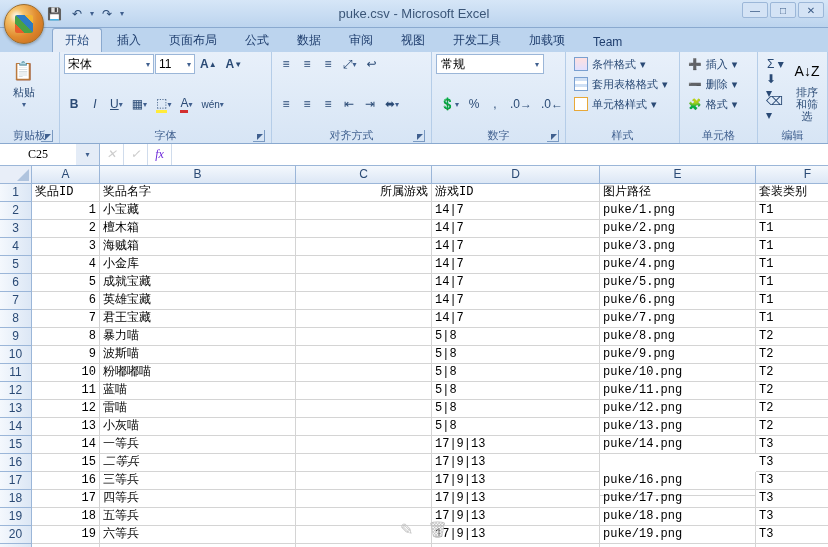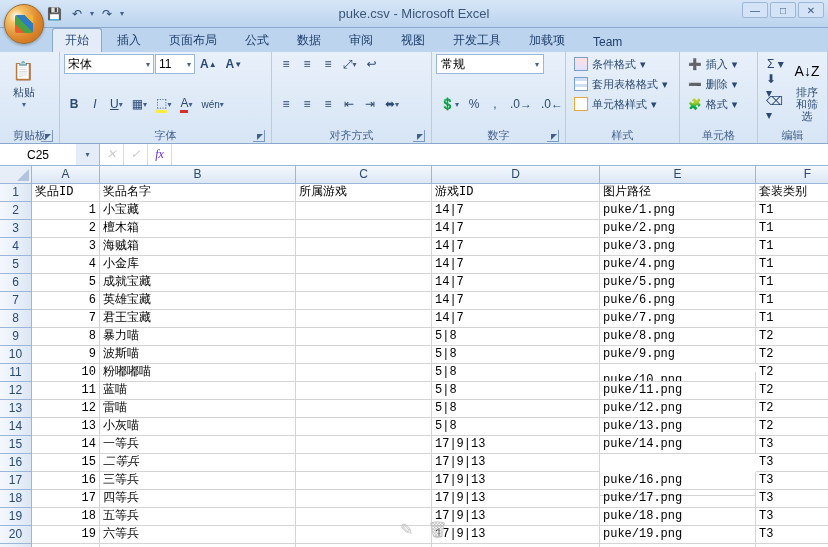--- a/index.html
+++ b/index.html
@@ -40,21 +40,21 @@
 .drop-tri { font-size:8px; color:#40608f; }
 .col-stack { display:flex; flex-direction:column; gap:2px; }
 .combo { width:80px; height:20px; border:1px solid #9bb6d8; background:#fff; padding:1px 4px; display:flex; align-items:center; justify-content:space-between; }
 
 .menu-item { display:flex; align-items:center; gap:4px; height:20px; padding:0 4px; cursor:pointer; white-space:nowrap; color:#2a4a75; font-size:11px; }
 .menu-item .sq { width:14px; height:14px; background:#fff; border:1px solid #7aa0d0; display:inline-block; }
 
 
 .fbar { height:22px; background:#e4ecf7; display:flex; align-items:stretch; border-bottom:1px solid #9bb6d8; }
 .namebox { width:100px; border-right:1px solid #9bb6d8; display:flex; align-items:center; }
-.namebox input { border:none; width:76px; height:100%; background:#fff; padding:0 4px; font-size:12px; text-align:center; }
+.namebox input { border:none; width:76px; height:100%; background:#fff; padding:0 4px; font-size:12px; text-align:center;font-family:Liberation Serif, serif; }
 .namebox .dd { flex:1; display:flex; align-items:center; justify-content:center; background:#e4ecf7; cursor:pointer; }
 .fx-area { display:flex; align-items:center; flex:1; background:#fff; }
 .fx-btn { width:24px; height:100%; display:flex; align-items:center; justify-content:center; border-right:1px solid #d0dcec; color:#6d28d9; cursor:pointer; font-style:italic; font-family:serif; }
 .fx-input { flex:1; border:none; height:100%; padding:0 4px; }
 
 
 .grid-wrap { position:relative; background:#fff; height:calc(547px - 28px - 24px - 92px - 22px); overflow:hidden; }
 .corner { position:absolute; top:0; left:0; width:32px; height:18px; background:#e8eef8; border-right:1px solid #9bb6d8; border-bottom:1px solid #9bb6d8; z-index:3; cursor:pointer; }
 .corner::after{ content:""; position:absolute; right:2px; bottom:2px; border:6px solid transparent; border-right-color:#b0c4de; border-bottom-color:#b0c4de; }
 .col-headers { position:absolute; top:0; left:32px; right:0; height:18px; display:flex; z-index:2; }
@@ -302,21 +302,21 @@
       <div class="rh">17</div>
       <div class="rh">18</div>
       <div class="rh">19</div>
       <div class="rh">20</div>
       <div class="rh">21</div>
     </div>
   <div class="cells" id="cells">
       <div class="row">
         <div class="cell" style="width: 68px;">奖品ID</div>
         <div class="cell" style="width: 196px;">奖品名字</div>
-        <div class="cell" style="width: 136px;">所属游戏</div>
+        <div class="cell" style="width: 136px; text-align: right;">所属游戏</div>
         <div class="cell" style="width: 168px;">游戏ID</div>
         <div class="cell" style="width: 156px;">图片路径</div>
         <div class="cell" style="width: 104px;">套装类别</div>
       </div>
       <div class="row">
         <div class="cell num" style="width: 68px;">1</div>
         <div class="cell" style="width: 196px;">小宝藏</div>
         <div class="cell" style="width: 136px;"></div>
         <div class="cell" style="width: 168px;">14|7</div>
         <div class="cell" style="width: 156px;">puke/1.png</div>
@@ -384,21 +384,21 @@
         <div class="cell" style="width: 136px;"></div>
         <div class="cell" style="width: 168px;">5|8</div>
         <div class="cell" style="width: 156px;">puke/9.png</div>
         <div class="cell" style="width: 104px;">T2</div>
       </div>
       <div class="row">
         <div class="cell num" style="width: 68px;">10</div>
         <div class="cell" style="width: 196px;">粉嘟嘟喵</div>
         <div class="cell" style="width: 136px;"></div>
         <div class="cell" style="width: 168px;">5|8</div>
-        <div class="cell" style="width: 156px; margin-top: 8px;">puke/10.png</div>
+        <div class="cell" style="width: 156px;">puke/10.png</div>
         <div class="cell" style="width: 104px;">T2</div>
       </div>
       <div class="row">
         <div class="cell num" style="width: 68px;">11</div>
         <div class="cell" style="width: 196px;">蓝喵</div>
         <div class="cell" style="width: 136px;"></div>
         <div class="cell" style="width: 168px;">5|8</div>
         <div class="cell" style="width: 156px;">puke/11.png</div>
         <div class="cell" style="width: 104px;">T2</div>
       </div>

